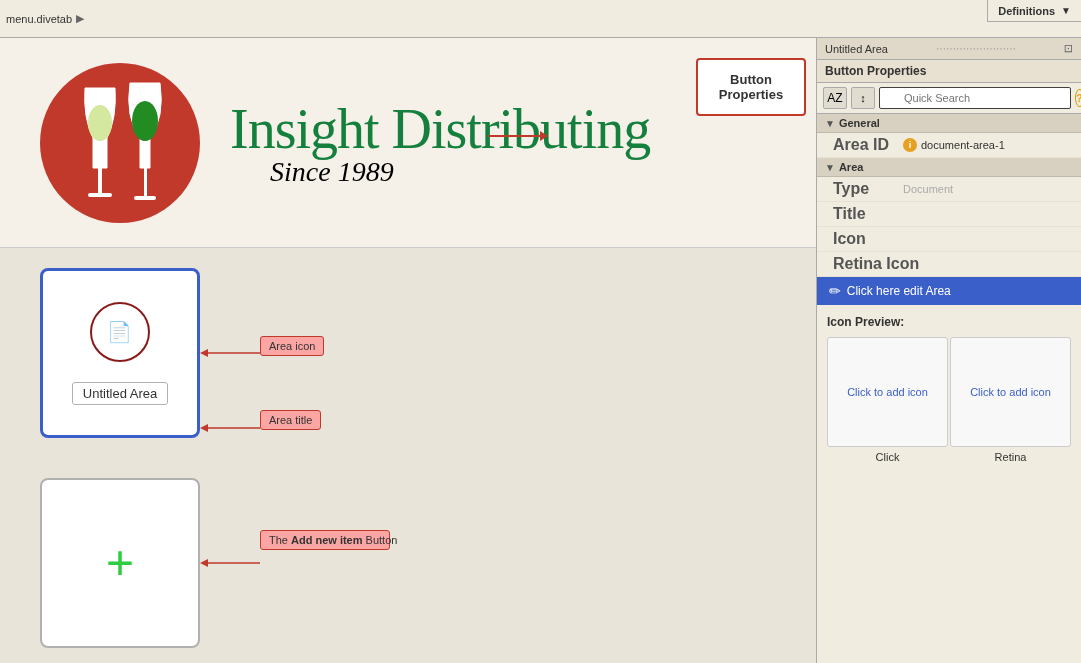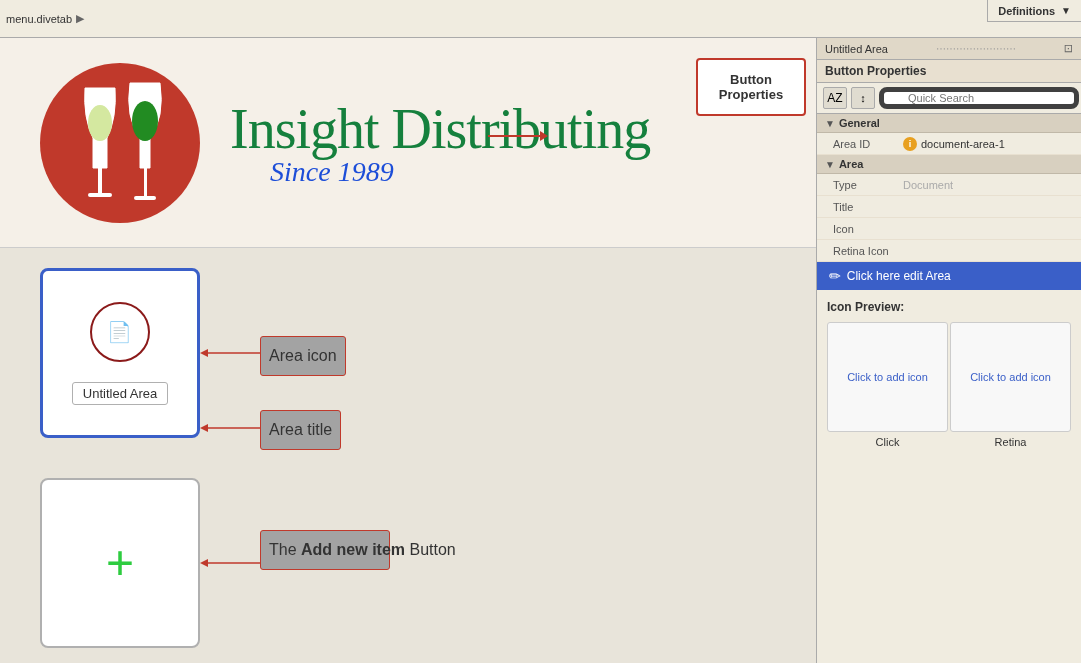--- a/index.html
+++ b/index.html
@@ -87,21 +87,21 @@
       font-family: 'Times New Roman', Times, serif;
       font-size: 56px;
       color: #15803d;
       font-weight: normal;
       letter-spacing: -1px;
     }
 
     #company-tagline {
       font-family: 'Times New Roman', Times, serif;
       font-size: 28px;
-      color: #1d4ed8;
+      color: #000000;
       font-style: italic;
       margin-top: -5px;
       margin-left: 40px;
     }
 
     
     .area-card {
       width: 160px;
       height: 170px;
       border-radius: 8px;
@@ -150,25 +150,25 @@
     .plus-icon {
       font-size: 48px;
       color: #2ecc40;
       font-weight: 300;
       line-height: 1;
     }
 
     
     .annotation {
       position: absolute;
-      background: #a3a3a3;
+      background: #fca5a5;
       border: 1px solid #c0392b;
       border-radius: 3px;
-      padding: 10px 8px;
-      font-size: 16px;
+      padding: 3px 8px;
+      font-size: 11px;
       color: #333;
       white-space: nowrap;
     }
 
     
     #btn-props-callout {
       position: absolute;
       right: 10px;
       top: 20px;
       background: white;
@@ -231,25 +231,25 @@
       display: flex;
       align-items: center;
       justify-content: center;
       min-width: 24px;
       height: 22px;
     }
 
     #quick-search-input {
       flex: 1;
       height: 22px;
-      border: 5px solid #404040;
+      border: 1px solid #404040;
       padding: 2px 24px;
       font-size: 11px;
       background: white;
-      border-radius: 8px;
+      border-radius: 2px;
     }
 
     .toolbar-icon-btn {
       background: none;
       border: none;
       cursor: pointer;
       font-size: 14px;
       color: #666;
     }
 
@@ -275,21 +275,22 @@
       display: flex;
       align-items: center;
       padding: 3px 8px 3px 16px;
       border-bottom: 1px solid #e8e0d0;
       min-height: 22px;
     }
 
     .prop-label {
       color: #555;
       min-width: 70px;
-      font-size: 11px;
+      font-size: 16px;
+      font-weight: bold;
     }
 
     .prop-value {
       color: #333;
       font-size: 11px;
       display: flex;
       align-items: center;
       gap: 4px;
     }
 

